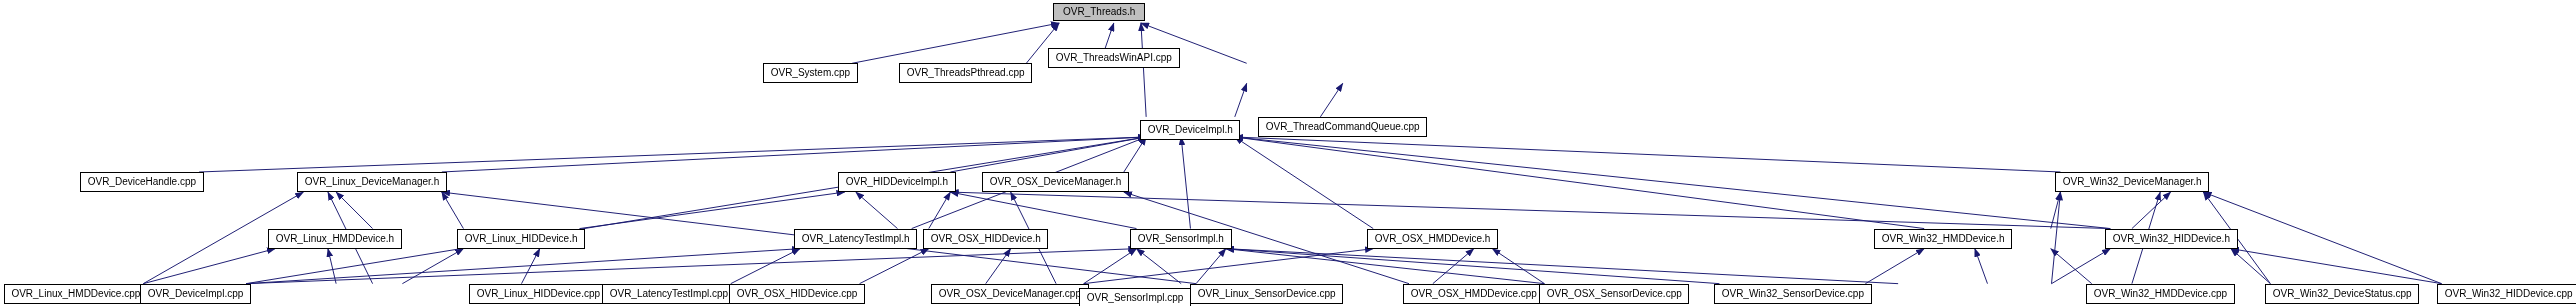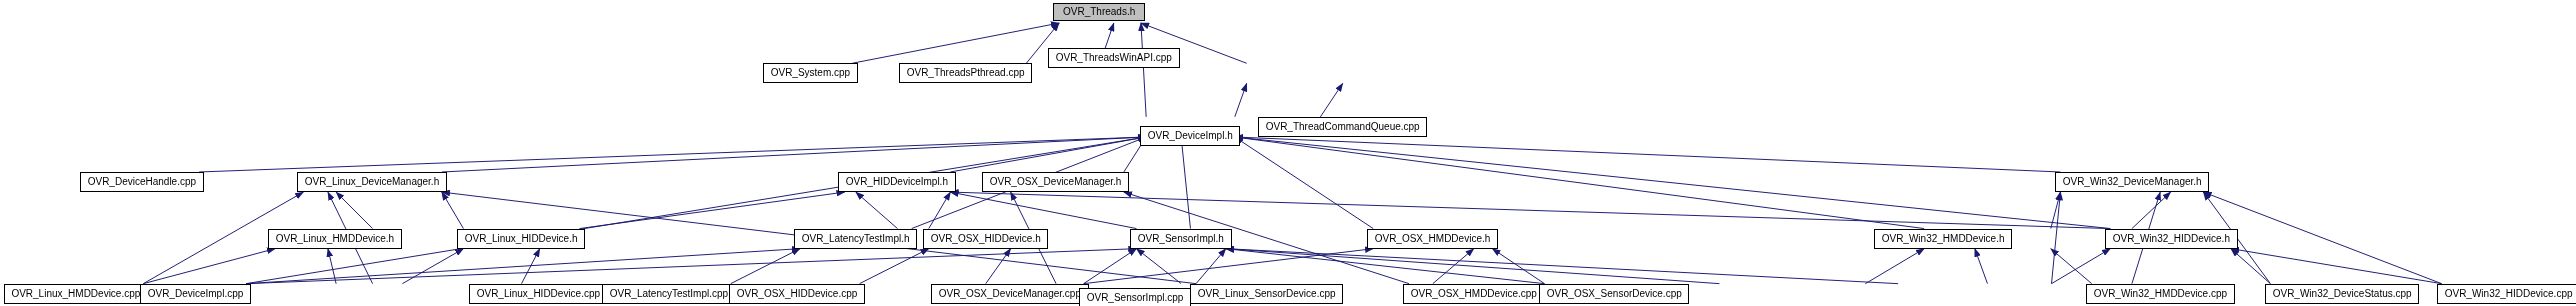--- a/index.html
+++ b/index.html
@@ -104,21 +104,21 @@
       <line x1="3048" y1="381" x2="2995" y2="334" stroke="#191970" stroke-width="1.3" marker-end="url(#arrowhead)"></line>
       <line x1="3278" y1="381" x2="2995" y2="334" stroke="#191970" stroke-width="1.3" marker-end="url(#arrowhead)"></line>
     </svg>
 
   <div class="node root" style="left:1053px;top:3px">OVR_Threads.h</div>
 
   <div class="node" style="left:763px;top:63px">OVR_System.cpp</div>
   <div class="node" style="left:899px;top:63px">OVR_ThreadsPthread.cpp</div>
   <div class="node" style="left:1048px;top:48px">OVR_ThreadsWinAPI.cpp</div>
 
-  <div class="node" style="left:1140px;top:126px">OVR_DeviceImpl.h</div>
+  <div class="node" style="left:1140px;top:120px">OVR_DeviceImpl.h</div>
   <div class="node" style="left:1258px;top:117px">OVR_ThreadCommandQueue.cpp</div>
 
   <div class="node" style="left:80px;top:172px">OVR_DeviceHandle.cpp</div>
   <div class="node" style="left:297px;top:172px">OVR_Linux_DeviceManager.h</div>
   <div class="node" style="left:838px;top:172px">OVR_HIDDeviceImpl.h</div>
   <div class="node" style="left:982px;top:172px">OVR_OSX_DeviceManager.h</div>
   <div class="node" style="left:2055px;top:172px">OVR_Win32_DeviceManager.h</div>
 
   <div class="node" style="left:268px;top:229px">OVR_Linux_HMDDevice.h</div>
   <div class="node" style="left:457px;top:229px">OVR_Linux_HIDDevice.h</div>
@@ -132,18 +132,19 @@
   <div class="node" style="left:3.7px;top:284px">OVR_Linux_HMDDevice.cpp</div>
   <div class="node" style="left:140px;top:284px">OVR_DeviceImpl.cpp</div>
   <div class="node" style="left:469px;top:284px">OVR_Linux_HIDDevice.cpp</div>
   <div class="node" style="left:602px;top:284px">OVR_LatencyTestImpl.cpp</div>
   <div class="node" style="left:729px;top:284px">OVR_OSX_HIDDevice.cpp</div>
   <div class="node" style="left:931px;top:284px">OVR_OSX_DeviceManager.cpp</div>
   <div class="node" style="left:1079px;top:288px">OVR_SensorImpl.cpp</div>
   <div class="node" style="left:1190px;top:284px">OVR_Linux_SensorDevice.cpp</div>
   <div class="node" style="left:1403px;top:284px">OVR_OSX_HMDDevice.cpp</div>
   <div class="node" style="left:1539px;top:284px">OVR_OSX_SensorDevice.cpp</div>
+  <div class="node" style="left:1714px;top:284px">OVR_Win32_SensorDevice.cpp</div>
   <div class="node" style="left:2086px;top:284px">OVR_Win32_HMDDevice.cpp</div>
   <div class="node" style="left:2265px;top:284px">OVR_Win32_DeviceStatus.cpp</div>
   <div class="node" style="left:2437px;top:284px">OVR_Win32_HIDDevice.cpp</div>
 
 </div>
 
 
 </body></html>

